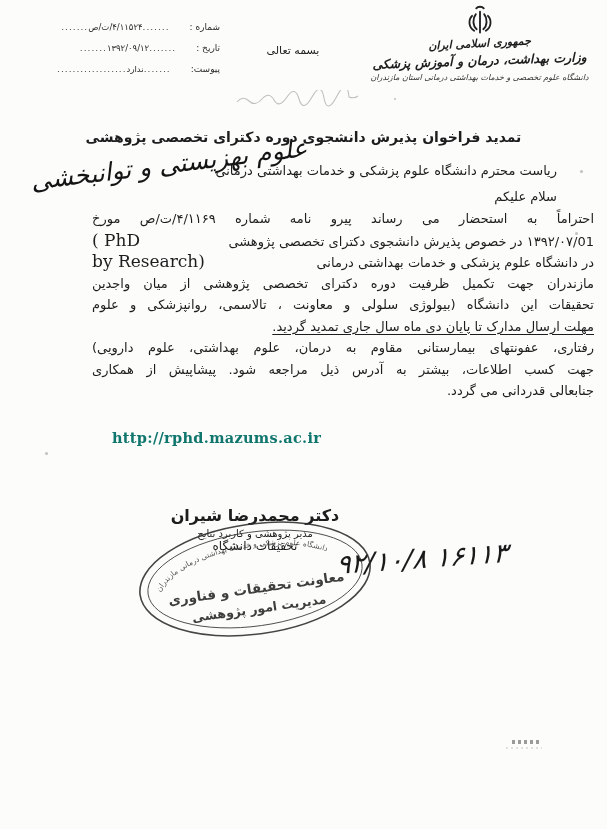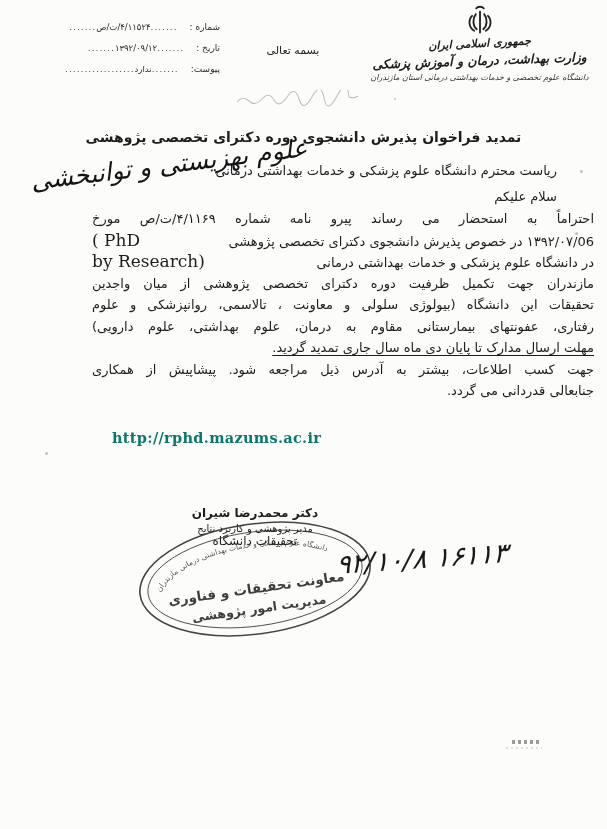--- a/index.html
+++ b/index.html
@@ -2,21 +2,21 @@
 <html lang="fa"><head>
 <meta charset="utf-8">
 <style>
   html,body{margin:0;padding:0;background:#e8e8e6;}
   .page{position:relative;width:607px;height:829px;margin:0 auto;background:#fcfcfa;
         font-family:"DejaVu Sans",sans-serif;color:#1d1d1d;overflow:hidden;
         box-shadow:0 0 4px rgba(0,0,0,.25);}
   
   .meta{position:absolute;left:30px;top:22px;width:190px;direction:rtl;font-size:9px;color:#2a2a2a;}
   .frow{display:flex;align-items:baseline;white-space:nowrap;height:21px;}
-  .flabel{margin-left:12px;}
+  .flabel{margin-left:20px;}
   .leader::before{content:".......";letter-spacing:1px;color:#444;}
   .leader.long::before{content:"..................";}
   .fvalue{margin:0 0;font-size:8.5px;}
   
   .basmala{position:absolute;left:243px;top:44px;width:100px;text-align:center;font-size:11px;direction:rtl;}
   
   .letterhead{position:absolute;left:362px;top:4px;width:235px;text-align:center;direction:rtl;}
   .emblem{display:block;margin:0 auto 1px auto;}
   .lh1{font-size:11px;font-weight:bold;font-style:italic;transform:rotate(-3deg);}
   .lh2{font-size:12.5px;font-weight:bold;font-style:italic;transform:rotate(-2deg);margin-top:3px;}
@@ -35,21 +35,21 @@
   .bline{line-height:21.5px;height:21.5px;overflow:hidden;text-align:justify;text-align-last:justify;}
   .bline.end{text-align:right;text-align-last:right;}
   .bline.mix{display:flex;justify-content:space-between;align-items:baseline;}
   .en{direction:ltr;font-family:"DejaVu Serif",serif;font-weight:normal;font-size:17px;unicode-bidi:bidi-override;}
   .u{text-decoration:underline;text-underline-offset:3px;text-decoration-thickness:1px;}
   
   .url{position:absolute;left:112px;top:429px;direction:ltr;font-family:"DejaVu Serif",serif;
        font-weight:bold;font-size:14.5px;letter-spacing:.3px;color:#0f766e;}
   
   .sig{position:absolute;left:146px;top:506px;width:218px;text-align:center;direction:rtl;z-index:1;}
-  .sig-name{font-size:12px;font-weight:bold;}
+  .sig-name{font-size:16px;font-weight:bold;}
   .sig-r1{font-size:10px;margin-top:3px;}
   .sig-r2{font-size:12px;}
   
   .stamp{position:absolute;left:134px;top:519px;width:242px;height:120px;
          transform:rotate(-8deg);z-index:2;opacity:.87;}
   
   .reg{position:absolute;left:336px;top:543px;direction:ltr;font-size:27px;font-style:italic;
        transform:rotate(-4deg) skewX(-6deg);letter-spacing:2px;color:#1a1a1a;white-space:nowrap;}
   
   .smudge{position:absolute;left:512px;top:740px;width:28px;height:4px;opacity:.65;
@@ -109,31 +109,31 @@
 
   <div class="title">تمدید فراخوان پذیرش دانشجوی دوره دکترای تخصصی پژوهشی</div>
 
   <div class="rec1">ریاست محترم دانشگاه علوم پزشکی و خدمات بهداشتی درمانی</div>
   <div class="hand-add">علوم بهزیستی و توانبخشی</div>
   <div class="salut">سلام علیکم</div>
 
   <div class="body">
     <div class="bline">احتراماً به استحضار می رساند پیرو نامه شماره ۴/۱۱۶۹/ت/ص مورخ</div>
     <div class="bline mix">
-      <span>۱۳۹۲/۰۷/06 در خصوص پذیرش دانشجوی دکترای تخصصی پژوهشی</span>
+      <span>۱۳۹۲/۰۷/01 در خصوص پذیرش دانشجوی دکترای تخصصی پژوهشی</span>
       <span class="en">( PhD</span>
     </div>
     <div class="bline mix">
       <span>در دانشگاه علوم پزشکی و خدمات بهداشتی درمانی</span>
       <span class="en">by Research)</span>
     </div>
     <div class="bline">مازندران جهت تکمیل ظرفیت دوره دکترای تخصصی پژوهشی از میان واجدین</div>
     <div class="bline">تحقیقات این دانشگاه (بیولوژی سلولی و معاونت ، تالاسمی، روانپزشکی و علوم</div>
+    <div class="bline end u">مهلت ارسال مدارک تا پایان دی ماه سال جاری تمدید گردید.</div>
     <div class="bline">رفتاری، عفونتهای بیمارستانی مقاوم به درمان، علوم بهداشتی، علوم دارویی)</div>
-    <div class="bline end u">مهلت ارسال مدارک تا پایان دی ماه سال جاری تمدید گردید.</div>
     <div class="bline">جهت کسب اطلاعات، بیشتر به آدرس ذیل مراجعه شود. پیشاپیش از همکاری</div>
     <div class="bline end">جنابعالی قدردانی می گردد.</div>
   </div>
 
   <div class="url">http://rphd.mazums.ac.ir</div>
 
   <div class="sig">
     <div class="sig-name">دکتر محمدرضا شیران</div>
     <div class="sig-r1">مدیر پژوهشی و کاربرد نتایج</div>
     <div class="sig-r2">تحقیقات دانشگاه</div>

